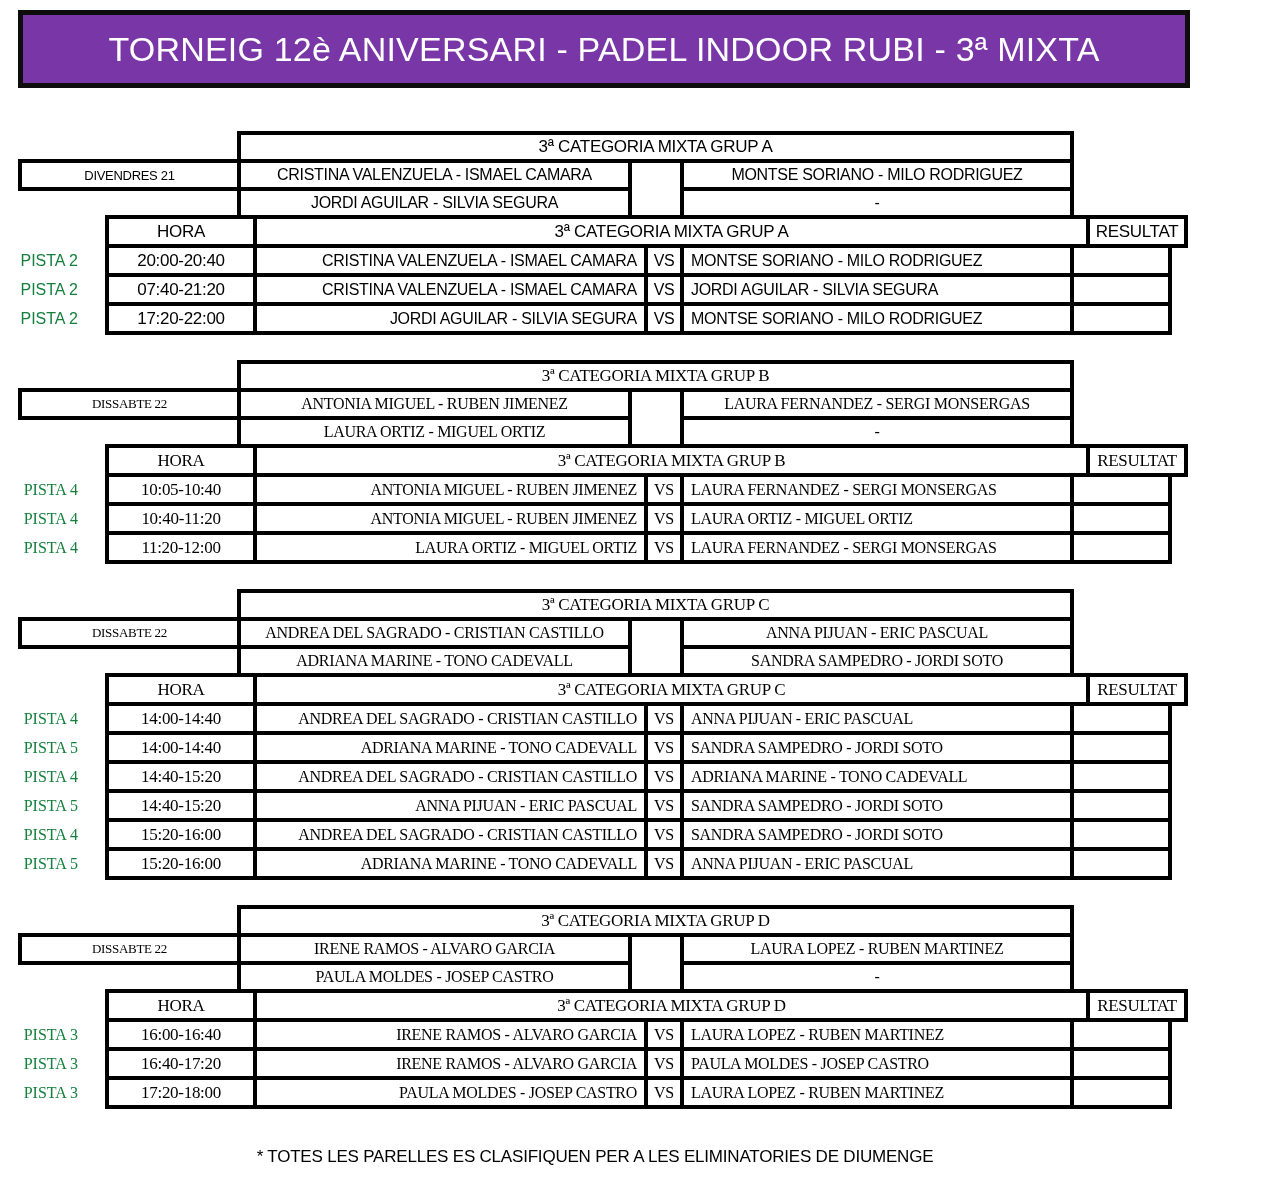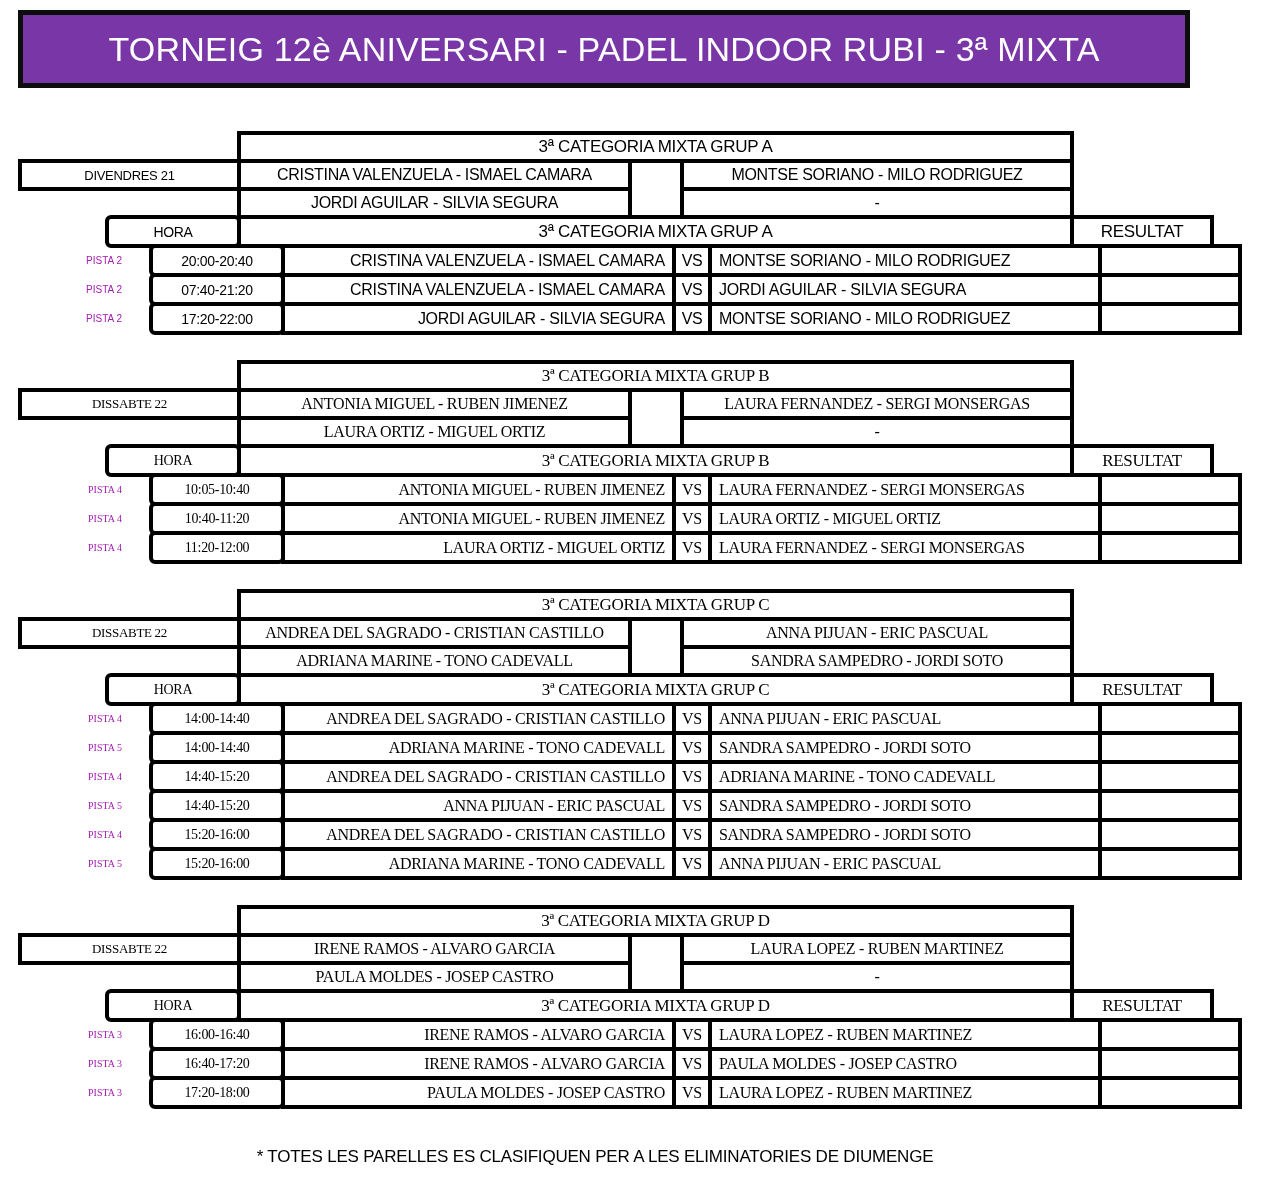--- a/index.html
+++ b/index.html
@@ -52,36 +52,35 @@
     white-space:nowrap; overflow:hidden;
     font-size:16px;
     letter-spacing:-0.3px;
   }
   .ml4 { margin-left:-4px; }
 
   .c-gtitle { width:837px; justify-content:center; font-size:17px; }
   .c-day    { width:223px; justify-content:center; font-size:13px; }
   .c-pairL  { width:395px; justify-content:center; }
   .c-pairR  { width:394px; justify-content:center; }
-  .c-time   { width:136px; justify-content:center; font-size:14px;border-radius:6px; }
+  .c-time   { width:152px; justify-content:center; font-size:17px; }
   .c-stitle { width:837px; justify-content:center; font-size:17px; }
-  .c-res    { width:144px; justify-content:center; font-size:17px; }
+  .c-res    { width:102px; justify-content:center; font-size:17px; }
   .c-t1     { width:395px; justify-content:flex-end; padding-right:7px; }
   .c-vs     { width:40px;  justify-content:center; }
   .c-t2     { width:394px; justify-content:flex-start; padding-left:7px; }
 
   .pista {
     width:90px; flex-shrink:0;
     box-sizing:border-box;
     display:flex; align-items:center; justify-content:flex-end;
     padding-right:12px;
-    font-size:10px;
-    color:#a21caf;
+    font-size:16px;
+    color:#15803d;
     white-space:nowrap;
-    margin-left:44px;
   }
   .footer {
     margin-top:38px;
     width:1190px;
     text-align:center;
     font-size:17px;
     letter-spacing:-0.2px;
   }
 </style>
 </head>

